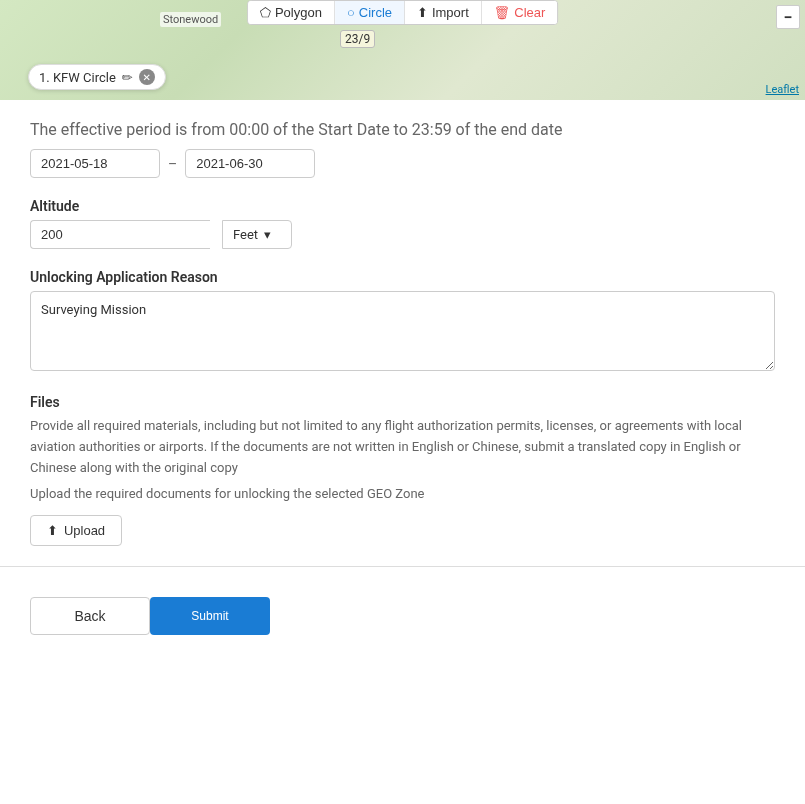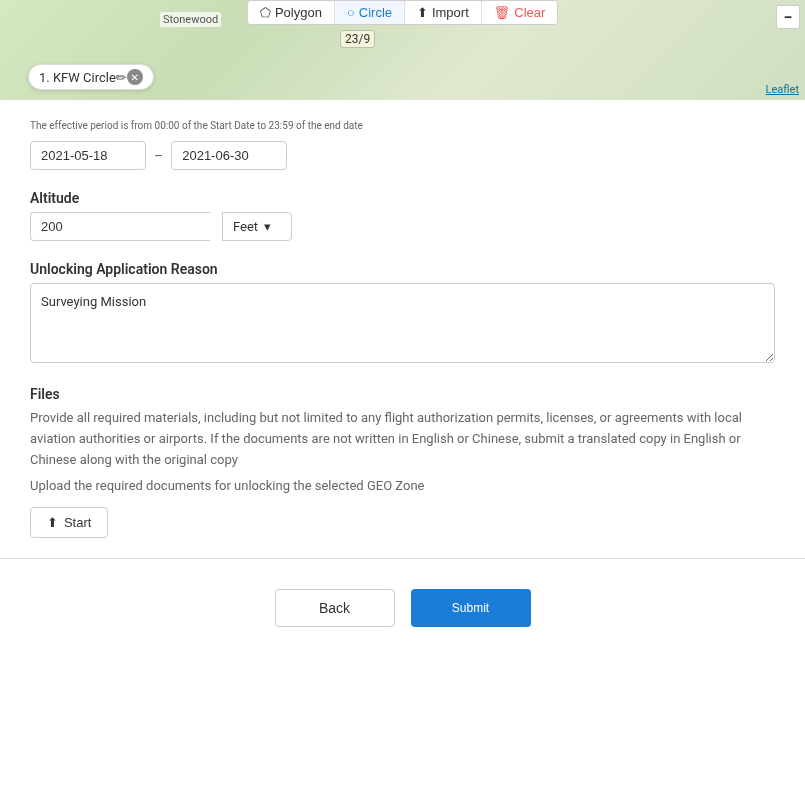--- a/index.html
+++ b/index.html
@@ -114,20 +114,21 @@
     .kfw-badge {
       position: absolute;
       bottom: 10px;
       left: 28px;
       background: #fff;
       border: 1px solid #ddd;
       border-radius: 16px;
       padding: 4px 10px;
       display: flex;
       align-items: center;
+      gap: 6px;
       font-size: 13px;
       color: #333;
       box-shadow: 0 1px 4px rgba(0,0,0,0.15);
     }
 
     .kfw-badge .edit-icon {
       color: #555;
     }
 
     .kfw-badge .close-icon {
@@ -149,21 +150,21 @@
     }
 
     .section-label {
       font-size: 14px;
       font-weight: 600;
       color: #333;
       margin-bottom: 6px;
     }
 
     .section-hint {
-      font-size: 10px;
+      font-size: 16px;
       color: #666;
       margin-bottom: 10px;
     }
 
     
     .time-range-section {
       margin-bottom: 20px;
     }
 
     .date-row {
@@ -172,21 +173,21 @@
       gap: 8px;
     }
 
     .date-input {
       border: 1px solid #ccc;
       border-radius: 4px;
       padding: 6px 10px;
       font-size: 13px;
       color: #333;
       background: #fff;
-      width: 116px;
+      width: 130px;
     }
 
     .date-separator {
       color: #666;
       font-size: 14px;
     }
 
     
     .altitude-section {
       margin-bottom: 20px;
@@ -273,22 +274,21 @@
       margin-left: -30px;
       height: 1px;
       background: #ddd;
       margin-top: 10px;
       margin-bottom: 20px;
     }
 
     
     .bottom-actions {
       display: flex;
-      justify-content: center;
-      gap: 16px;
+      justify-content: flex-start;
       padding: 10px 0 30px;
     }
 
     .btn-back {
       padding: 10px 36px;
       border: 1px solid #ccc;
       border-radius: 4px;
       background: #fff;
       font-size: 14px;
       color: #333;
@@ -387,21 +387,21 @@
     <div class="section-label">Unlocking Application Reason</div>
     <textarea class="reason-textarea" style="">Surveying Mission</textarea>
   </div>
 
   <div class="files-section">
     <div class="section-label">Files</div>
     <div class="files-desc">Provide all required materials, including but not limited to any flight authorization permits, licenses, or agreements with local aviation authorities or airports. If the documents are not written in English or Chinese, submit a translated copy in English or Chinese along with the original copy</div>
     <div class="files-desc">Upload the required documents for unlocking the selected GEO Zone</div>
     <button class="upload-btn">
       <span>⬆</span>
-      <span>Start</span>
+      <span>Upload</span>
     </button>
   </div>
 
   <div class="divider"></div>
 
   <div class="bottom-actions">
     <button class="btn-back">Back</button>
     <button class="btn-submit">Submit</button>
   </div>
 

